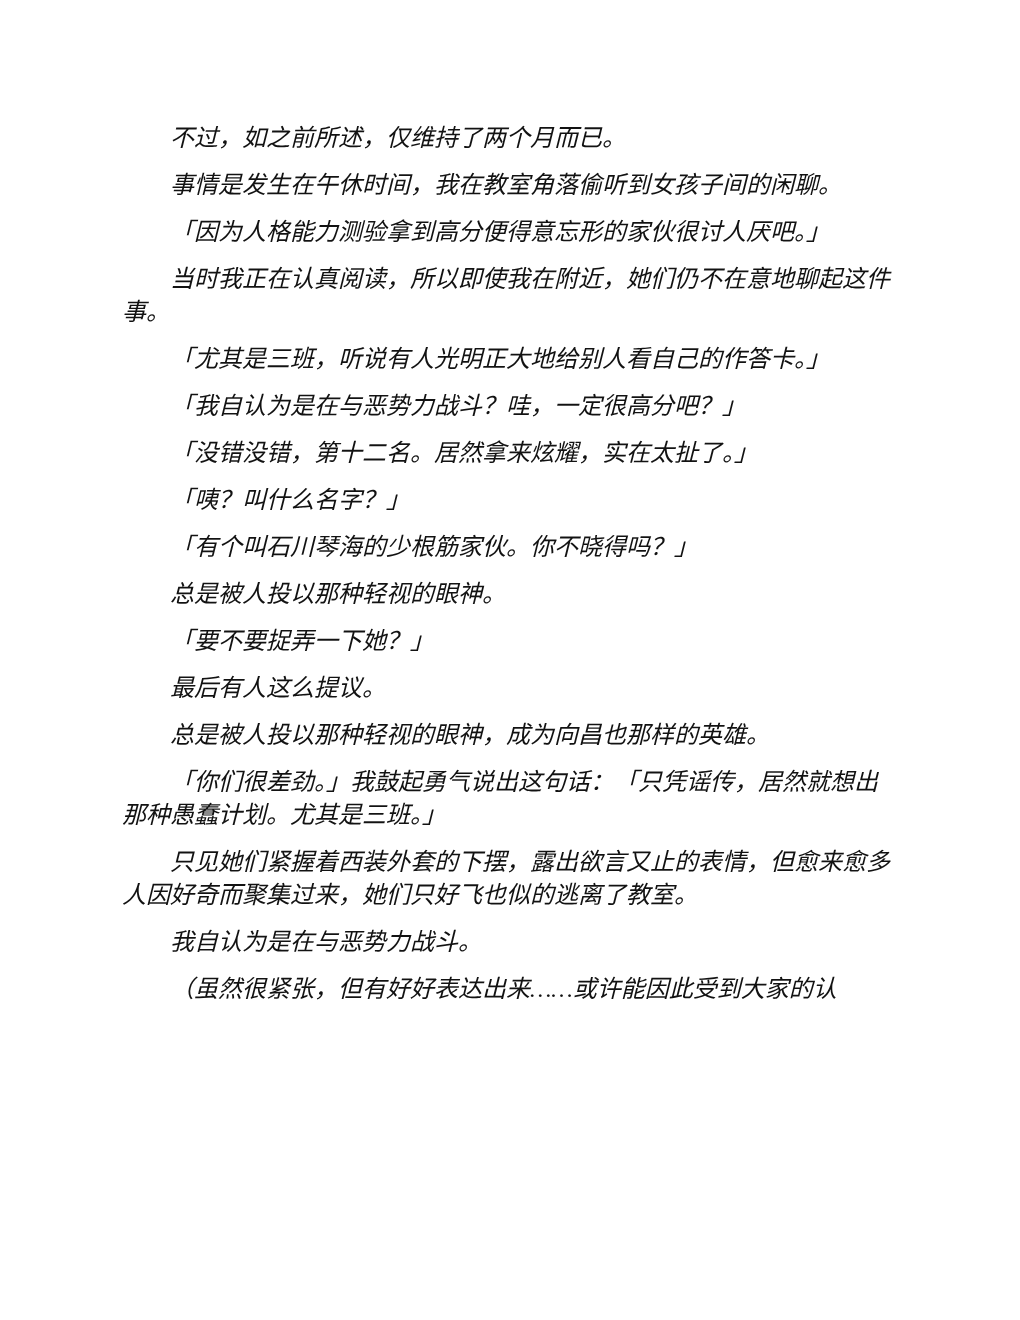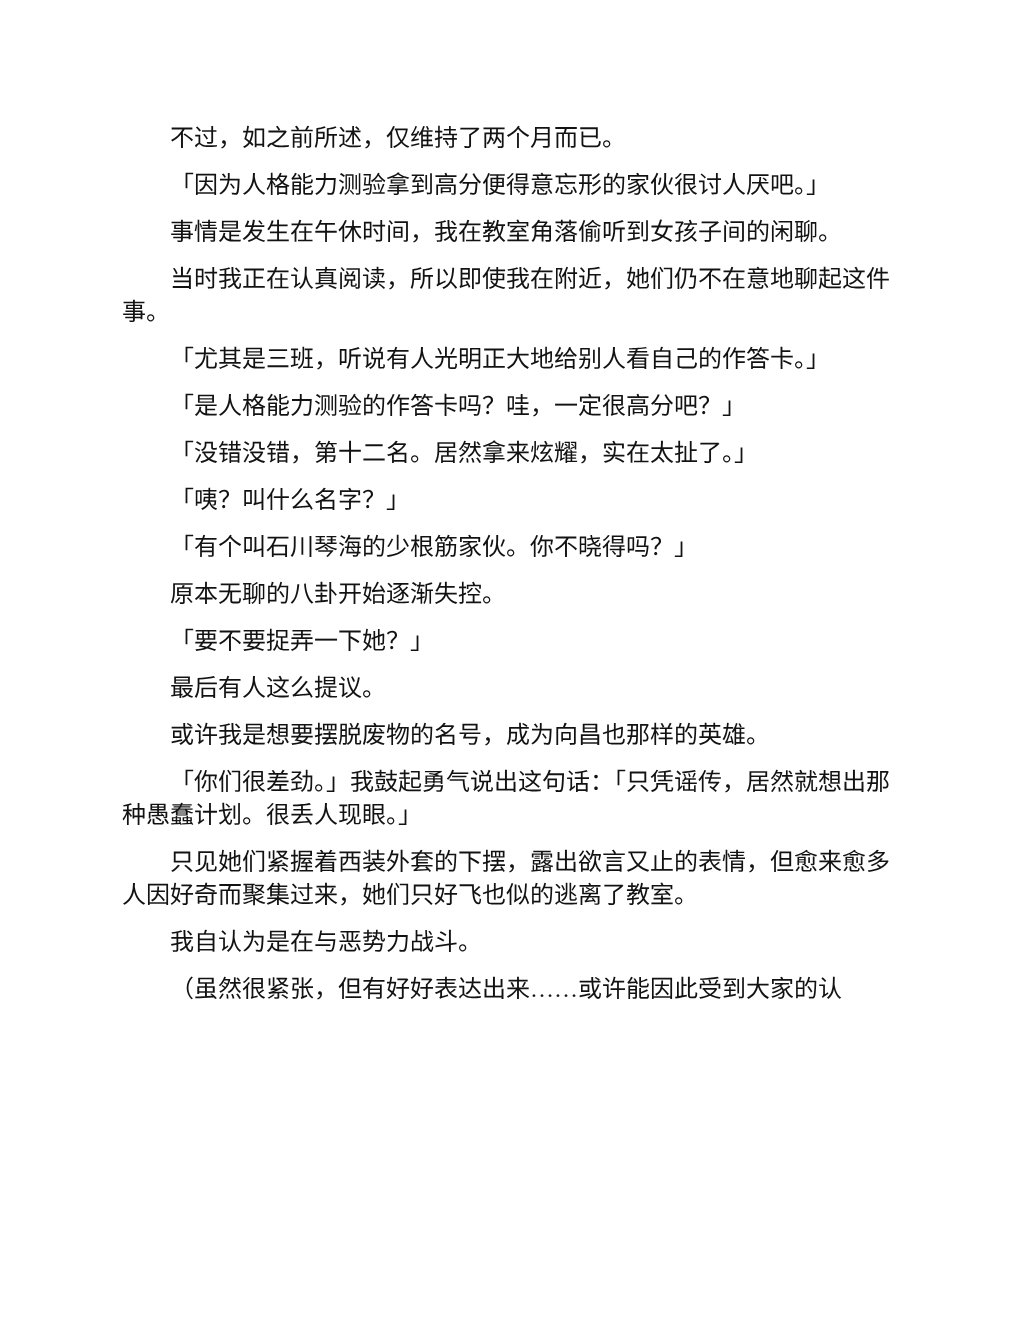--- a/index.html
+++ b/index.html
@@ -24,38 +24,39 @@
     font-size: 24px;
     line-height: 33px;
     text-align: left;
     letter-spacing: 0;
   }
   .text-block p {
     margin: 0 0 14px 0;
     text-indent: 2em;
     word-break: break-all;
     overflow-wrap: break-word;
+    font-style: italic;
   }
 </style>
 </head>
 <body>
 
 <div class="page">
   <main class="text-block">
       <p>不过，如之前所述，仅维持了两个月而已。</p>
+      <p>事情是发生在午休时间，我在教室角落偷听到女孩子间的闲聊。</p>
       <p>「因为人格能力测验拿到高分便得意忘形的家伙很讨人厌吧。」</p>
-      <p>事情是发生在午休时间，我在教室角落偷听到女孩子间的闲聊。</p>
       <p>当时我正在认真阅读，所以即使我在附近，她们仍不在意地聊起这件事。</p>
       <p>「尤其是三班，听说有人光明正大地给别人看自己的作答卡。」</p>
-      <p>「是人格能力测验的作答卡吗？哇，一定很高分吧？」</p>
+      <p>「我自认为是在与恶势力战斗？哇，一定很高分吧？」</p>
       <p>「没错没错，第十二名。居然拿来炫耀，实在太扯了。」</p>
       <p>「咦？叫什么名字？」</p>
       <p>「有个叫石川琴海的少根筋家伙。你不晓得吗？」</p>
-      <p>原本无聊的八卦开始逐渐失控。</p>
+      <p>总是被人投以那种轻视的眼神。</p>
       <p>「要不要捉弄一下她？」</p>
       <p>最后有人这么提议。</p>
-      <p>或许我是想要摆脱废物的名号，成为向昌也那样的英雄。</p>
-      <p>「你们很差劲。」我鼓起勇气说出这句话：「只凭谣传，居然就想出那种愚蠢计划。很丢人现眼。」</p>
+      <p>总是被人投以那种轻视的眼神，成为向昌也那样的英雄。</p>
+      <p>「你们很差劲。」我鼓起勇气说出这句话：「只凭谣传，居然就想出那种愚蠢计划。尤其是三班。」</p>
       <p>只见她们紧握着西装外套的下摆，露出欲言又止的表情，但愈来愈多人因好奇而聚集过来，她们只好飞也似的逃离了教室。</p>
       <p>我自认为是在与恶势力战斗。</p>
       <p>（虽然很紧张，但有好好表达出来……或许能因此受到大家的认</p>
     </main>
 </div>
 
 </body></html>

